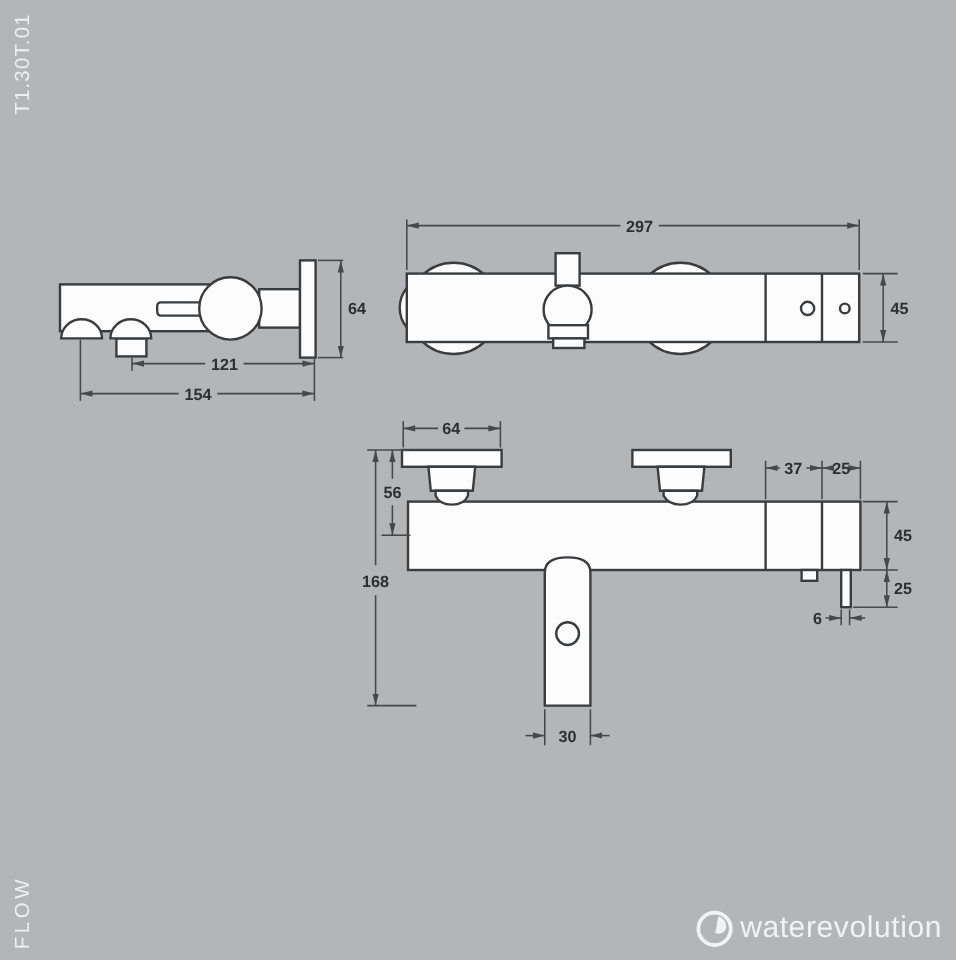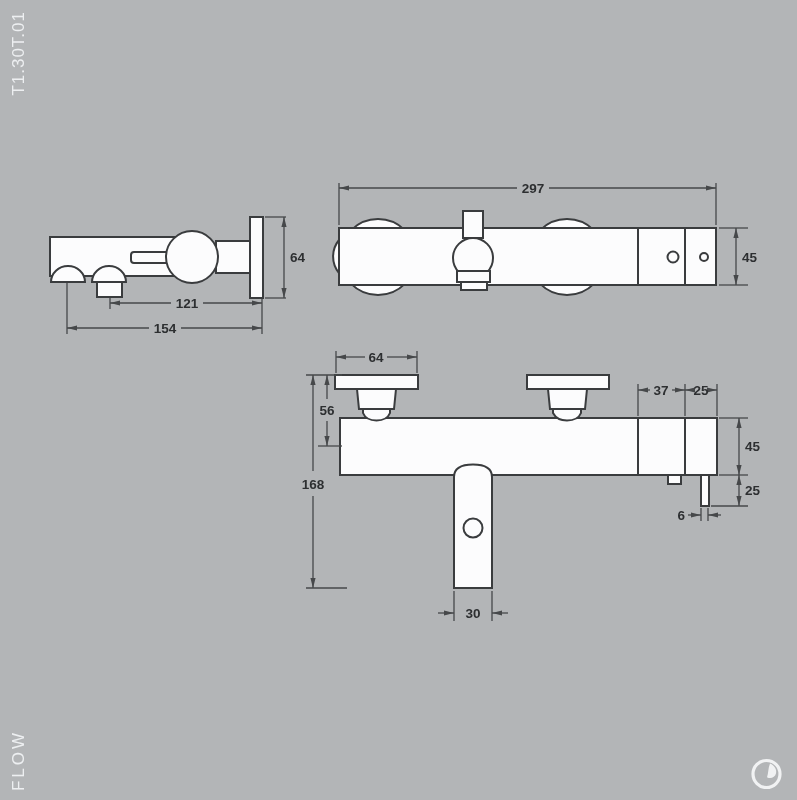--- a/index.html
+++ b/index.html
@@ -178,15 +178,16 @@
       <line class="dim" x1="508" y1="613" x2="492" y2="613" marker-end="url(#ae)"></line>
       <text x="473" y="618" text-anchor="middle">30</text>
     </g>
   </svg>
 
   <div class="logo">
     <svg width="37" height="37" viewBox="0 0 37 37">
       <circle cx="18.5" cy="19" r="13.5" fill="none" stroke="#f1f2f3" stroke-width="3.2"></circle>
       <path d="M22,8.5 C26.5,10.5 29,14.5 28,18.5 C27,22.5 22.5,24.2 19,22.2 C20.6,18.2 20,13 22,8.5 Z" fill="#f1f2f3"></path>
     </svg>
+    <span>waterevolution</span>
   </div>
 
 </div>
 
 </body></html>

